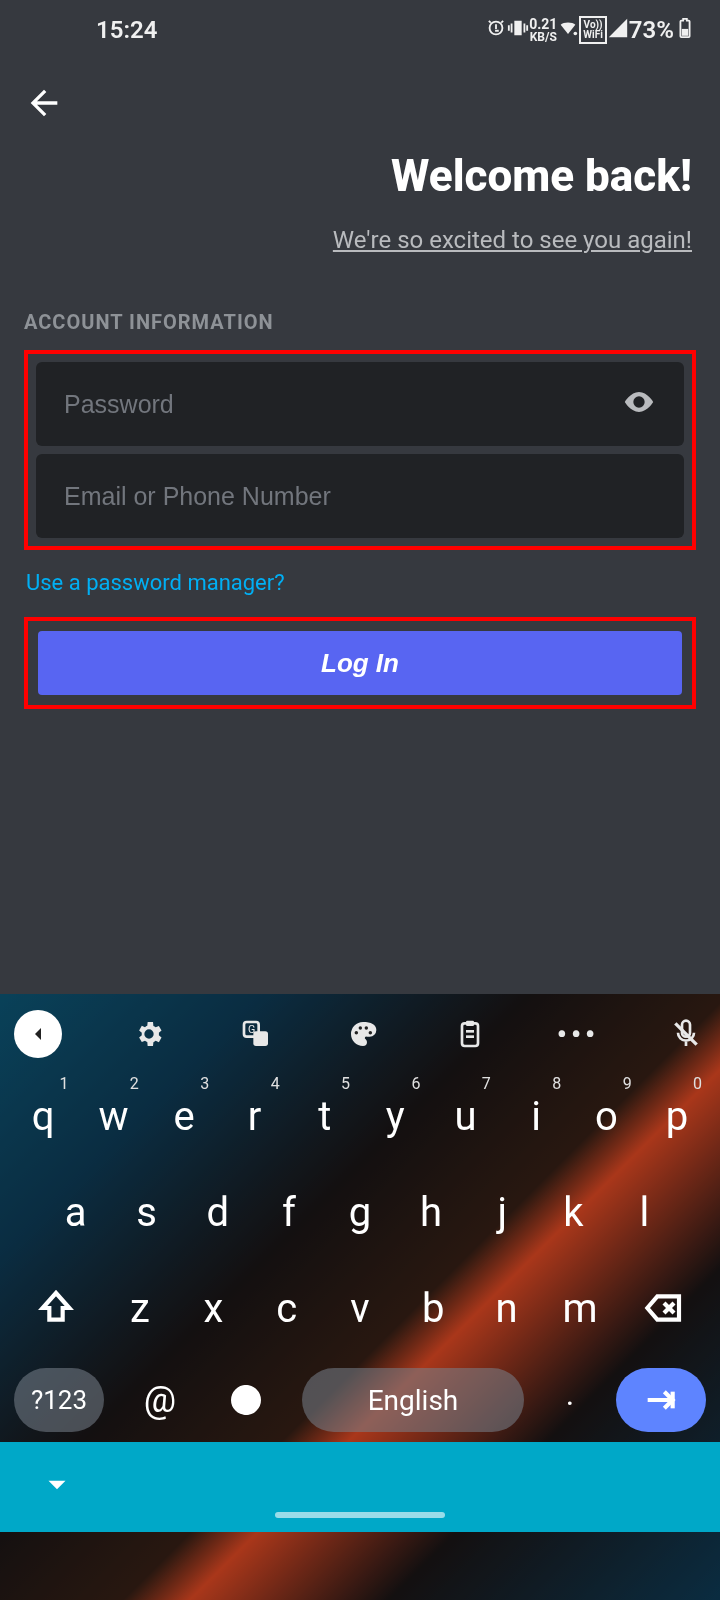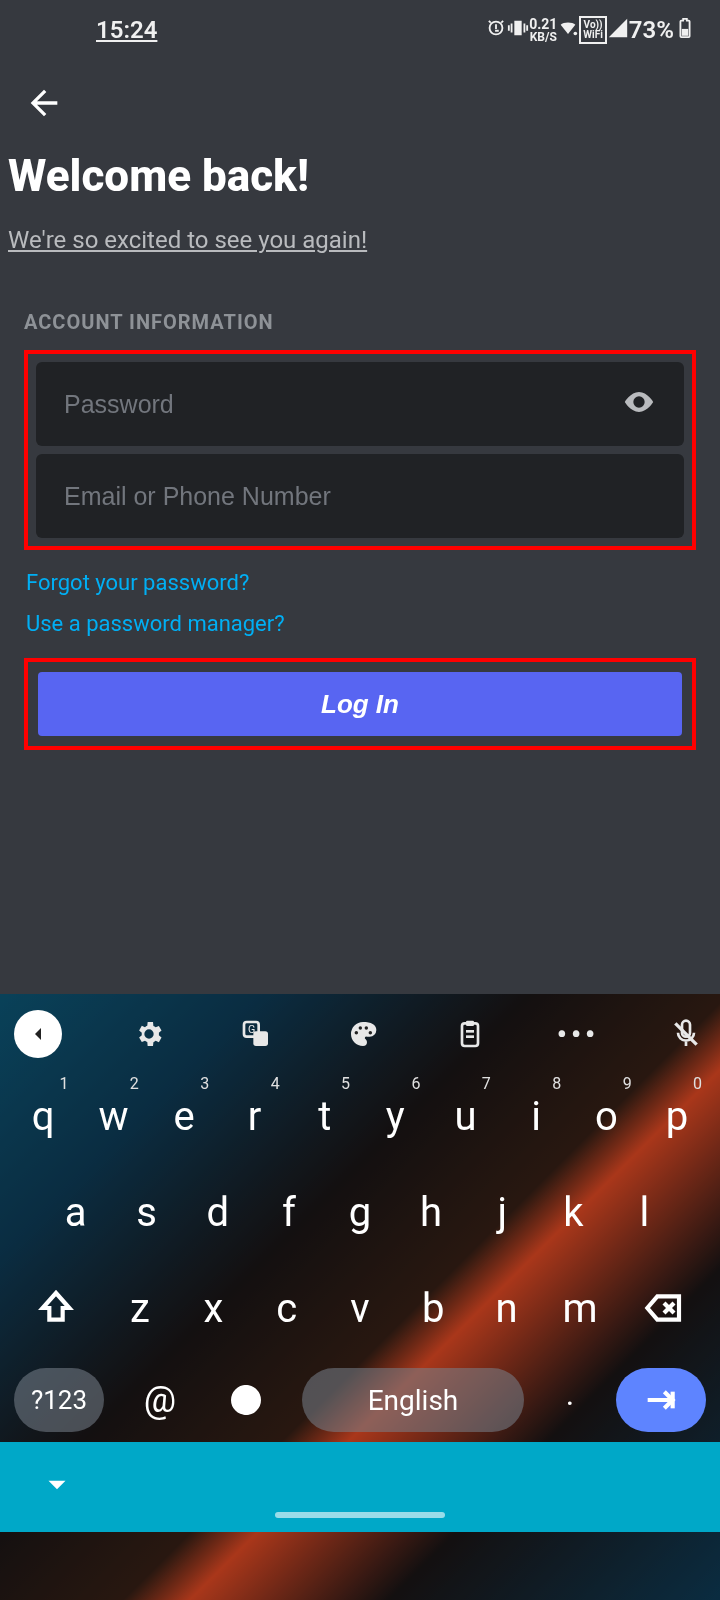--- a/index.html
+++ b/index.html
@@ -1,34 +1,34 @@
 <!DOCTYPE html>
 <html><head>
 <meta charset="utf-8">
 <style>
 * { margin: 0; padding: 0; box-sizing: border-box; }
 html, body { width: 720px; height: 1600px; overflow: hidden; font-family: -apple-system, BlinkMacSystemFont, "Segoe UI", Roboto, Helvetica, Arial, sans-serif; }
 body { background: #36393f; color: #fff; position: relative; }
 
 
 .status-bar { height: 60px; display: flex; align-items: center; justify-content: space-between; padding: 0 24px; font-size: 24px; font-weight: 600; color: #f0f0f0; }
-.status-left { margin-left: 72px; text-decoration: underline; }
+.status-left { margin-left: 72px; }
 .status-right { display: flex; align-items: center; font-size: 20px; }
 .status-right svg { width: 22px; height: 22px; fill: #f0f0f0; }
 .kbs { display:flex; flex-direction:column; align-items:center; line-height:1; font-size:12px; font-weight:700; }
 .kbs .top{font-size:14px;}
 .vowifi { border:2px solid #f0f0f0; font-size:10px; line-height:1; padding:2px 2px; font-weight:700; text-align:center; }
 .vowifi div:first-child{font-size:10px;}
 
 
 .nav { height: 90px; display:flex; align-items:center; padding:0 24px; }
 .nav svg { width:40px; height:40px; fill:#fff; }
 
 
-.hero { text-align:left; padding: 0 8px; }
+.hero { text-align:right; padding: 0 28px; }
 .hero h1 { font-size: 44px; font-weight: 800; }
 .hero p { margin-top: 24px; font-size: 24px; color: #b9bbbe; text-decoration: underline; }
 
 
 .form-area { padding: 0 24px; margin-top: 56px; }
 .section-label { font-size: 20px; font-weight: 700; letter-spacing: 1px; color: #8e9297; margin-bottom: 16px; }
 .highlight-box { border: 4px solid #ff0000; padding: 0; }
 .field { background:#202225; border-radius:6px; height:84px; display:flex; align-items:center; padding:0 28px; margin:8px; }
 .field:first-child{ margin-top:8px; }
 .field input { flex:1; background:transparent; border:none; outline:none; color:#dcddde; font-size:25px; }
@@ -134,21 +134,20 @@
             <circle cx="12" cy="12" r="2" fill="#202225"></circle>
           </svg>
       </span>
     </div>
     <div class="field">
       <input placeholder="Email or Phone Number" style="">
     </div>
   </div>
 
   <div class="links">
-    <a href="#">Forgot your password?</a>
     <a href="#">Use a password manager?</a>
   </div>
 
   <div class="login-wrap">
     <button class="login-btn">Log In</button>
   </div>
 </div>
 
 <div class="keyboard">
   <div class="kb-overlay"></div>

